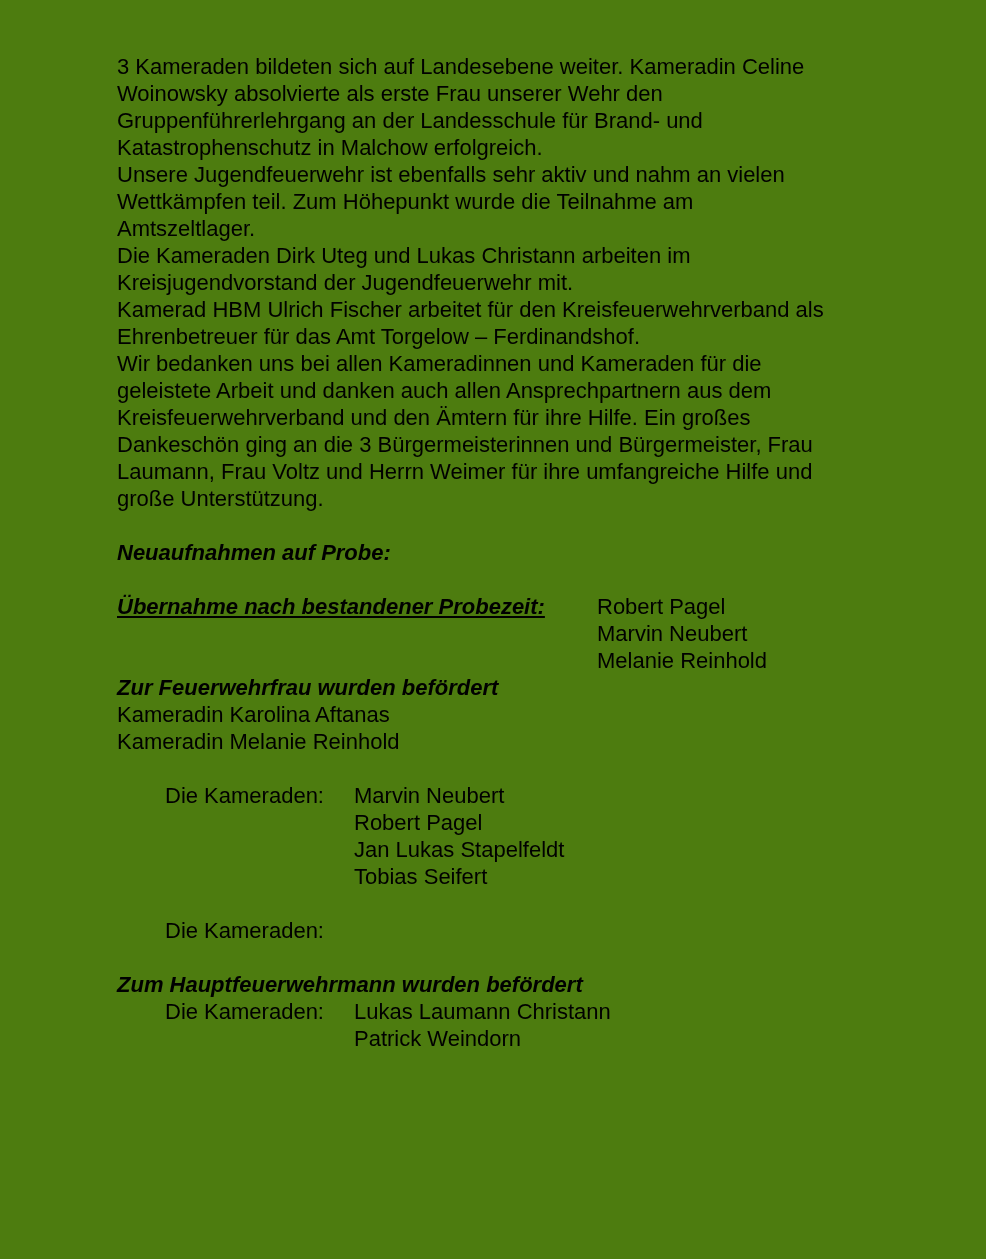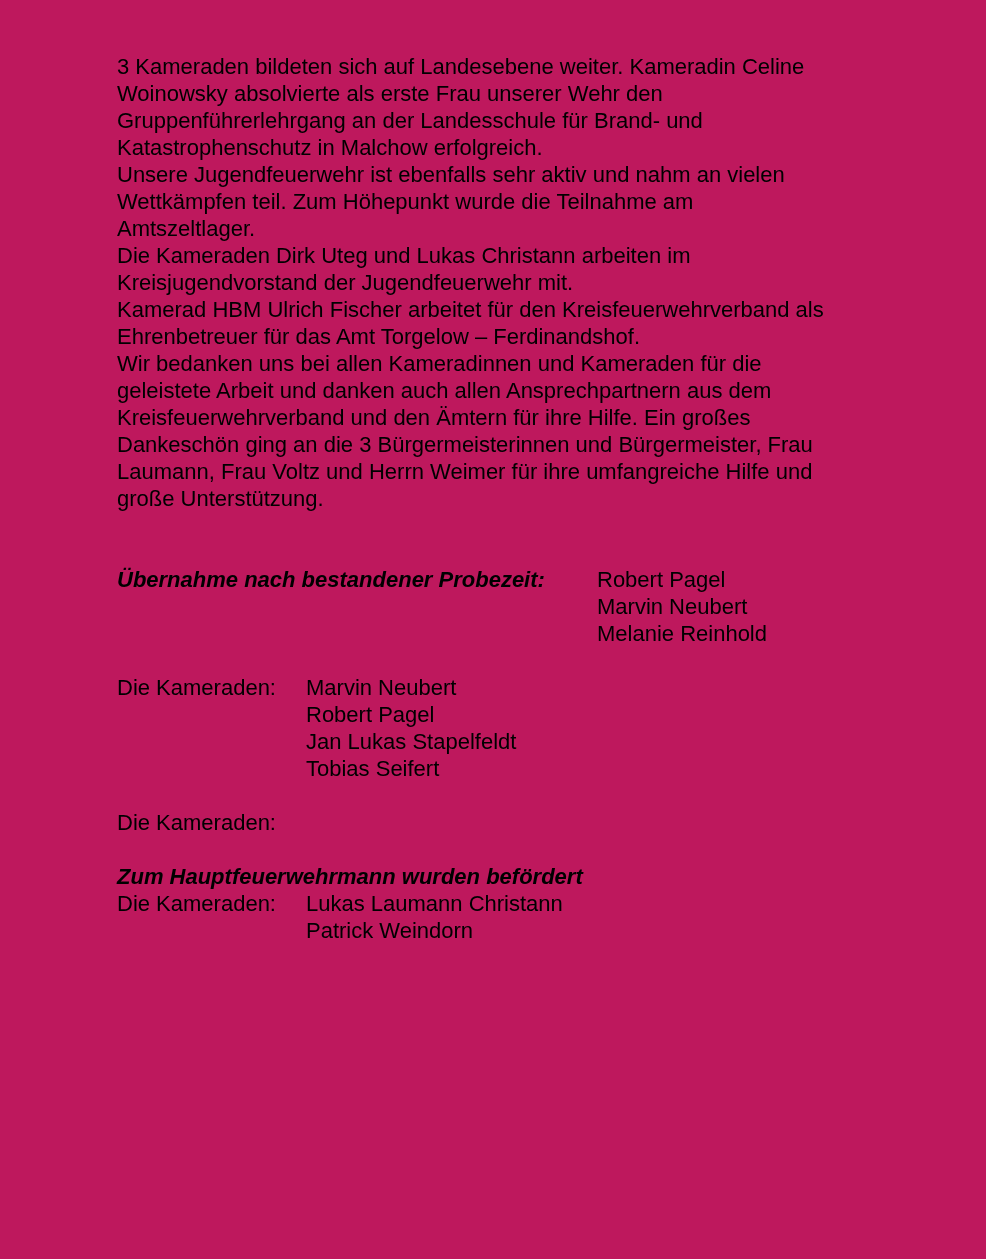--- a/index.html
+++ b/index.html
@@ -4,21 +4,21 @@
 <style>
   html, body {
     margin: 0;
     padding: 0;
     background: #ffffff;
   }
   .page {
     position: relative;
     width: 986px;
     height: 1259px;
-    background: #be185d;
+    background: #4d7c0f;
     overflow: hidden;
     font-family: "Liberation Sans", "DejaVu Sans", sans-serif;
     font-size: 22px;
     line-height: 27px;
     color: #000000;
   }
   .content {
     padding: 53px 60px 0 117px;
   }
   .para {
@@ -28,22 +28,22 @@
   .section { margin: 0; }
   .mt1 { margin-top: 27px; }
   .row {
     display: flex;
     align-items: flex-start;
   }
   .label-col {
     flex: 0 0 auto;
   }
   .w383 { width: 383px; }
-  .w480 { width: 480px; }
-  .w189 { width: 189px; }
+  .w480 { width: 480px; text-decoration: underline; }
+  .w189 { width: 189px; margin-left: 48px; }
   .bi {
     font-weight: bold;
     font-style: italic;
   }
   .names, .lines {
     white-space: pre-line;
   }
   .header { margin: 0; }
 </style>
 </head>
@@ -65,32 +65,38 @@
 Ehrenbetreuer für das Amt Torgelow – Ferdinandshof.
 Wir bedanken uns bei allen Kameradinnen und Kameraden für die
 geleistete Arbeit und danken auch allen Ansprechpartnern aus dem
 Kreisfeuerwehrverband und den Ämtern für ihre Hilfe. Ein großes
 Dankeschön ging an die 3 Bürgermeisterinnen und Bürgermeister, Frau
 Laumann, Frau Voltz und Herrn Weimer für ihre umfangreiche Hilfe und
 große Unterstützung.</div>
 
     <div class="section mt1">
       <div class="row">
+        <div class="label-col w383 bi">Neuaufnahmen auf Probe:</div>
       </div>
     </div>
 
     <div class="section mt1">
       <div class="row">
         <div class="label-col w480 bi">Übernahme nach bestandener Probezeit:</div>
         <div class="names">Robert Pagel
 Marvin Neubert
 Melanie Reinhold</div>
       </div>
     </div>
 
+    <div class="section">
+      <div class="header bi">Zur Feuerwehrfrau wurden befördert</div>
+      <div class="lines">Kameradin Karolina Aftanas
+Kameradin Melanie Reinhold</div>
+    </div>
 
     <div class="section mt1">
       <div class="row">
         <div class="label-col w189">Die Kameraden:</div>
         <div class="names">Marvin Neubert
 Robert Pagel
 Jan Lukas Stapelfeldt
 Tobias Seifert</div>
       </div>
     </div>

